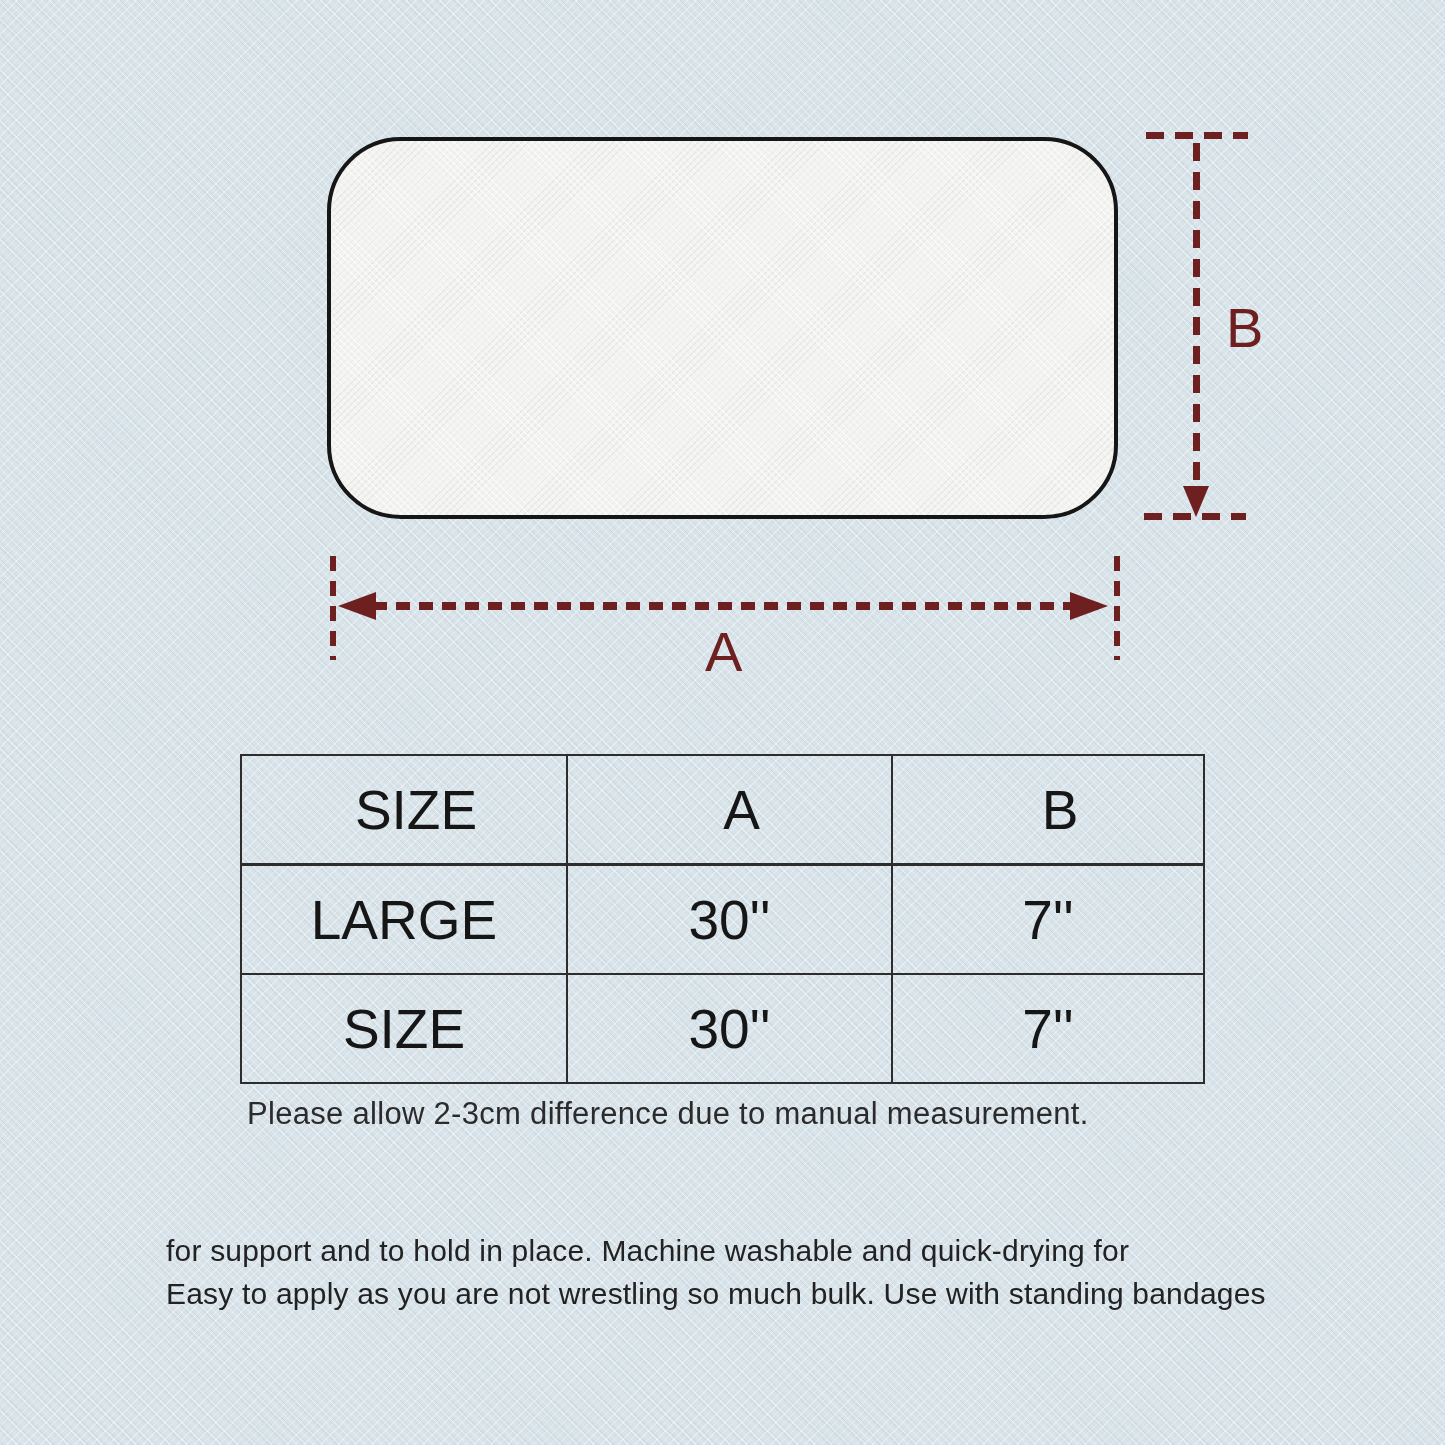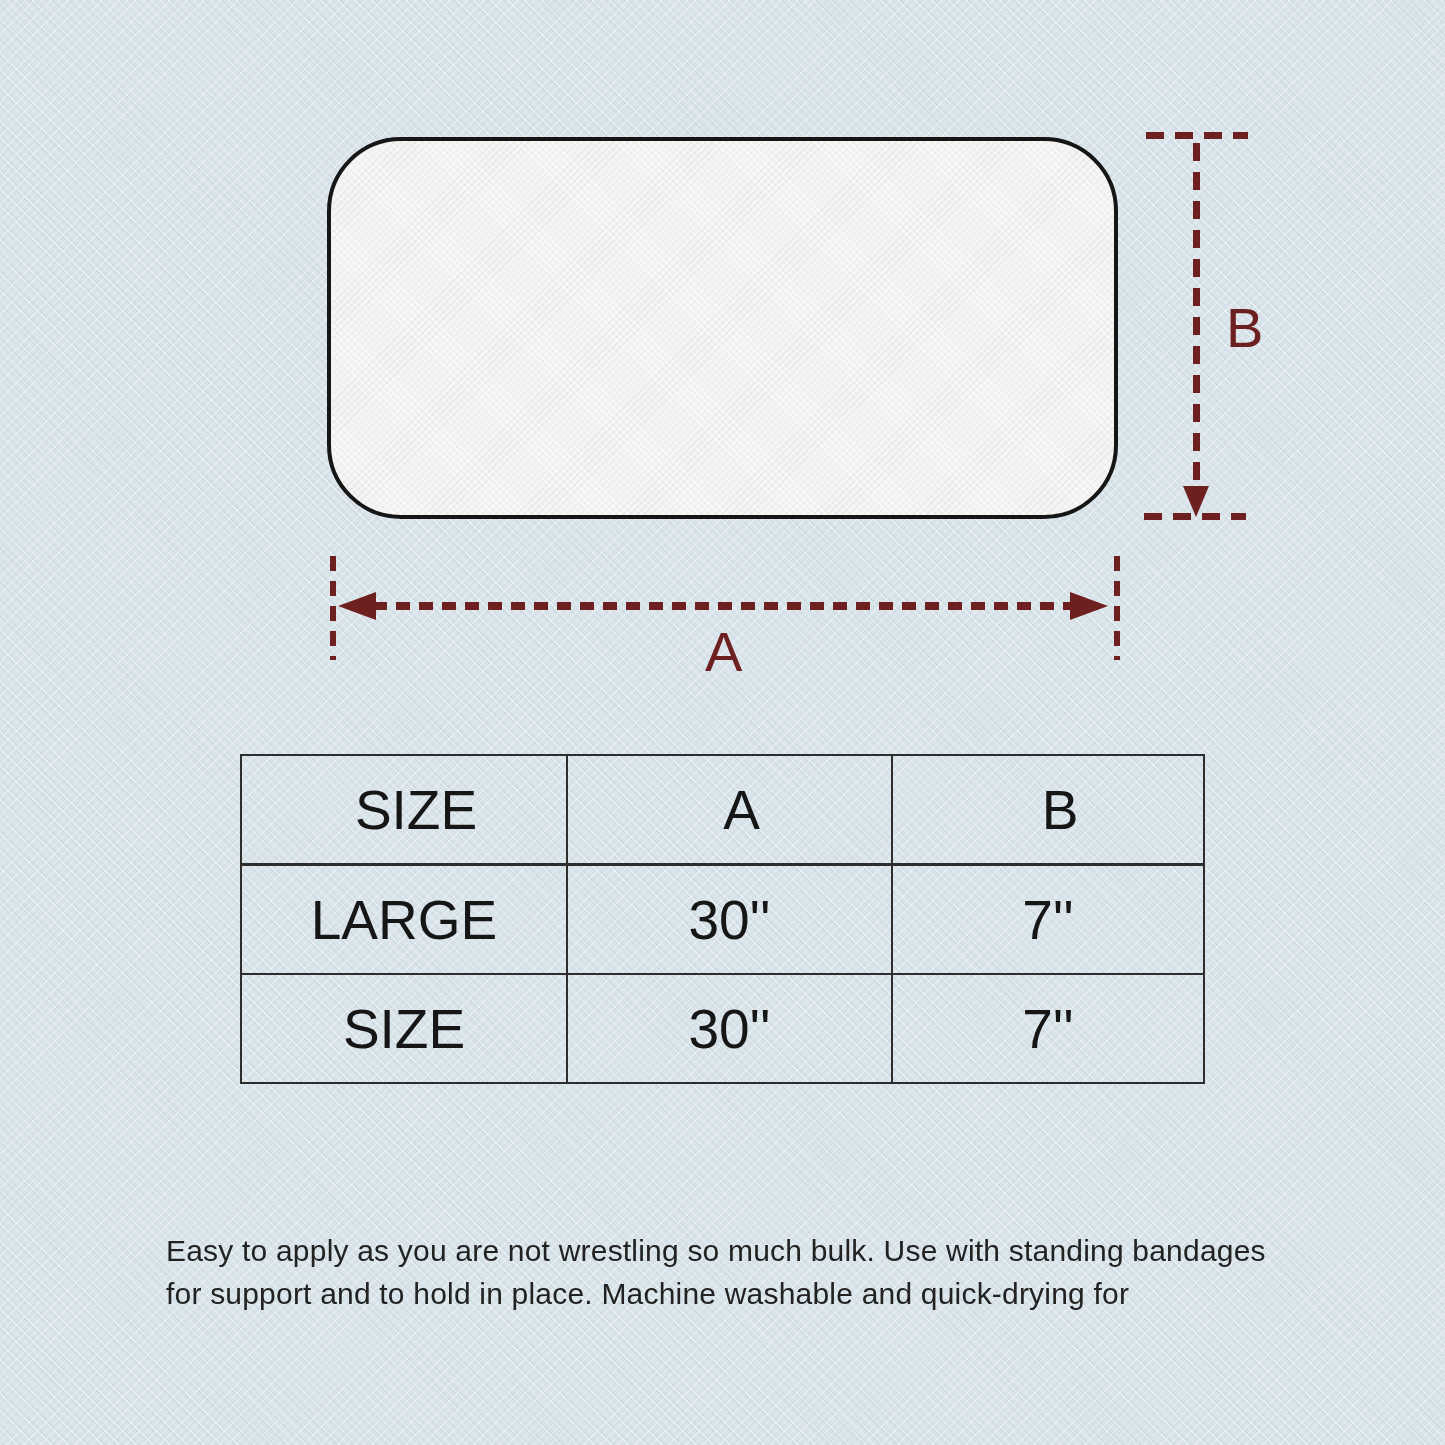--- a/index.html
+++ b/index.html
@@ -119,19 +119,20 @@
         <td>7''</td>
       </tr>
       <tr>
         <td>SIZE</td>
         <td>30''</td>
         <td>7''</td>
       </tr>
     </tbody>
   </table>
 
+  <div id="measurement-note">Please allow 2-3cm difference due to manual measurement.</div>
 
   <div id="description">
+    <div class="desc-line">for support and to hold in place. Machine washable and quick-drying for</div>
     <div class="desc-line">Easy to apply as you are not wrestling so much bulk. Use with standing bandages</div>
-    <div class="desc-line">for support and to hold in place. Machine washable and quick-drying for</div>
   </div>
 
 </div>
 
 </body></html>

